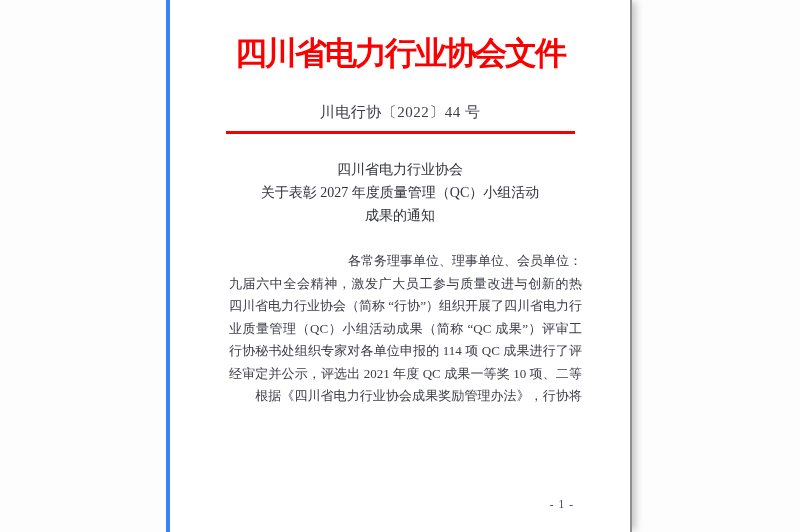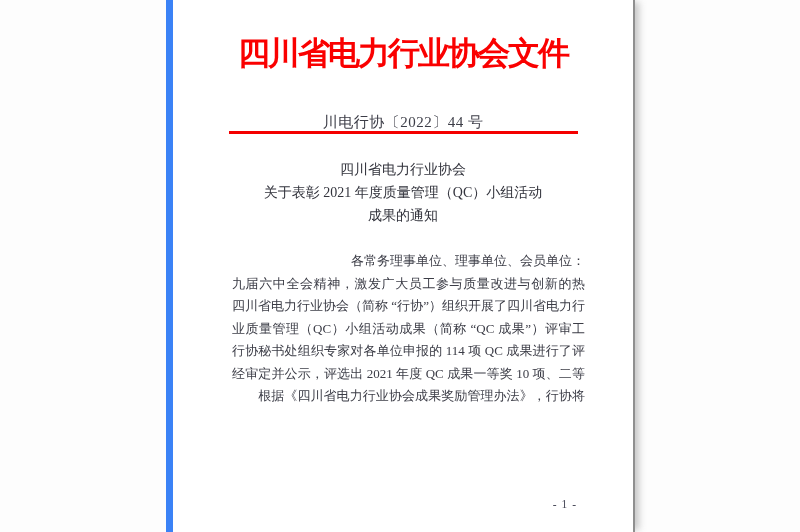--- a/index.html
+++ b/index.html
@@ -15,40 +15,40 @@
     overflow: hidden;
     background: #fdfdfd;
   }
   .paper {
     position: absolute;
     left: 166px;
     top: 0;
     width: 460px;
     height: 532px;
     background: #ffffff;
-    border-left: 7px solid #3b82f6;
+    border-left: 4px solid #3b82f6;
     border-right: 2px solid #8f8f8f;
     box-shadow: 6px 0 7px -2px rgba(110,110,110,0.38);
   }
   .letterhead-title {
     position: absolute;
     top: 34px;
     left: 0;
     right: 0;
     text-align: center;
     font-size: 32px;
     line-height: 38px;
     font-weight: bold;
     letter-spacing: -2px;
     color: #fa0000;
     white-space: nowrap;
   }
   .doc-number {
     position: absolute;
-    top: 113px;
+    top: 103px;
     left: 0;
     right: 0;
     text-align: center;
     font-size: 15px;
     line-height: 18px;
     letter-spacing: 0.5px;
     color: #3c3d47;
     white-space: nowrap;
   }
   .red-divider {
@@ -111,21 +111,21 @@
   <div class="paper">
 
     <div class="letterhead-title">四川省电力行业协会文件</div>
 
     <div class="doc-number">川电行协〔2022〕44 号</div>
 
     <div class="red-divider"></div>
 
     <div class="notice-title">
       <div class="t-line">四川省电力行业协会</div>
-      <div class="t-line">关于表彰 2021 年度质量管理（QC）小组活动</div>
+      <div class="t-line">关于表彰 2027 年度质量管理（QC）小组活动</div>
       <div class="t-line">成果的通知</div>
     </div>
 
     <div class="body-text">
       <div class="b-line">各常务理事单位、理事单位、会员单位：</div>
       <div class="b-line fill">九届六中全会精神，激发广大员工参与质量改进与创新的热情，</div>
       <div class="b-line fill">四川省电力行业协会（简称 “行协”）组织开展了四川省电力行</div>
       <div class="b-line fill">业质量管理（QC）小组活动成果（简称 “QC 成果”）评审工作。</div>
       <div class="b-line fill">行协秘书处组织专家对各单位申报的 114 项 QC 成果进行了评审，</div>
       <div class="b-line fill">经审定并公示，评选出 2021 年度 QC 成果一等奖 10 项、二等奖</div>

